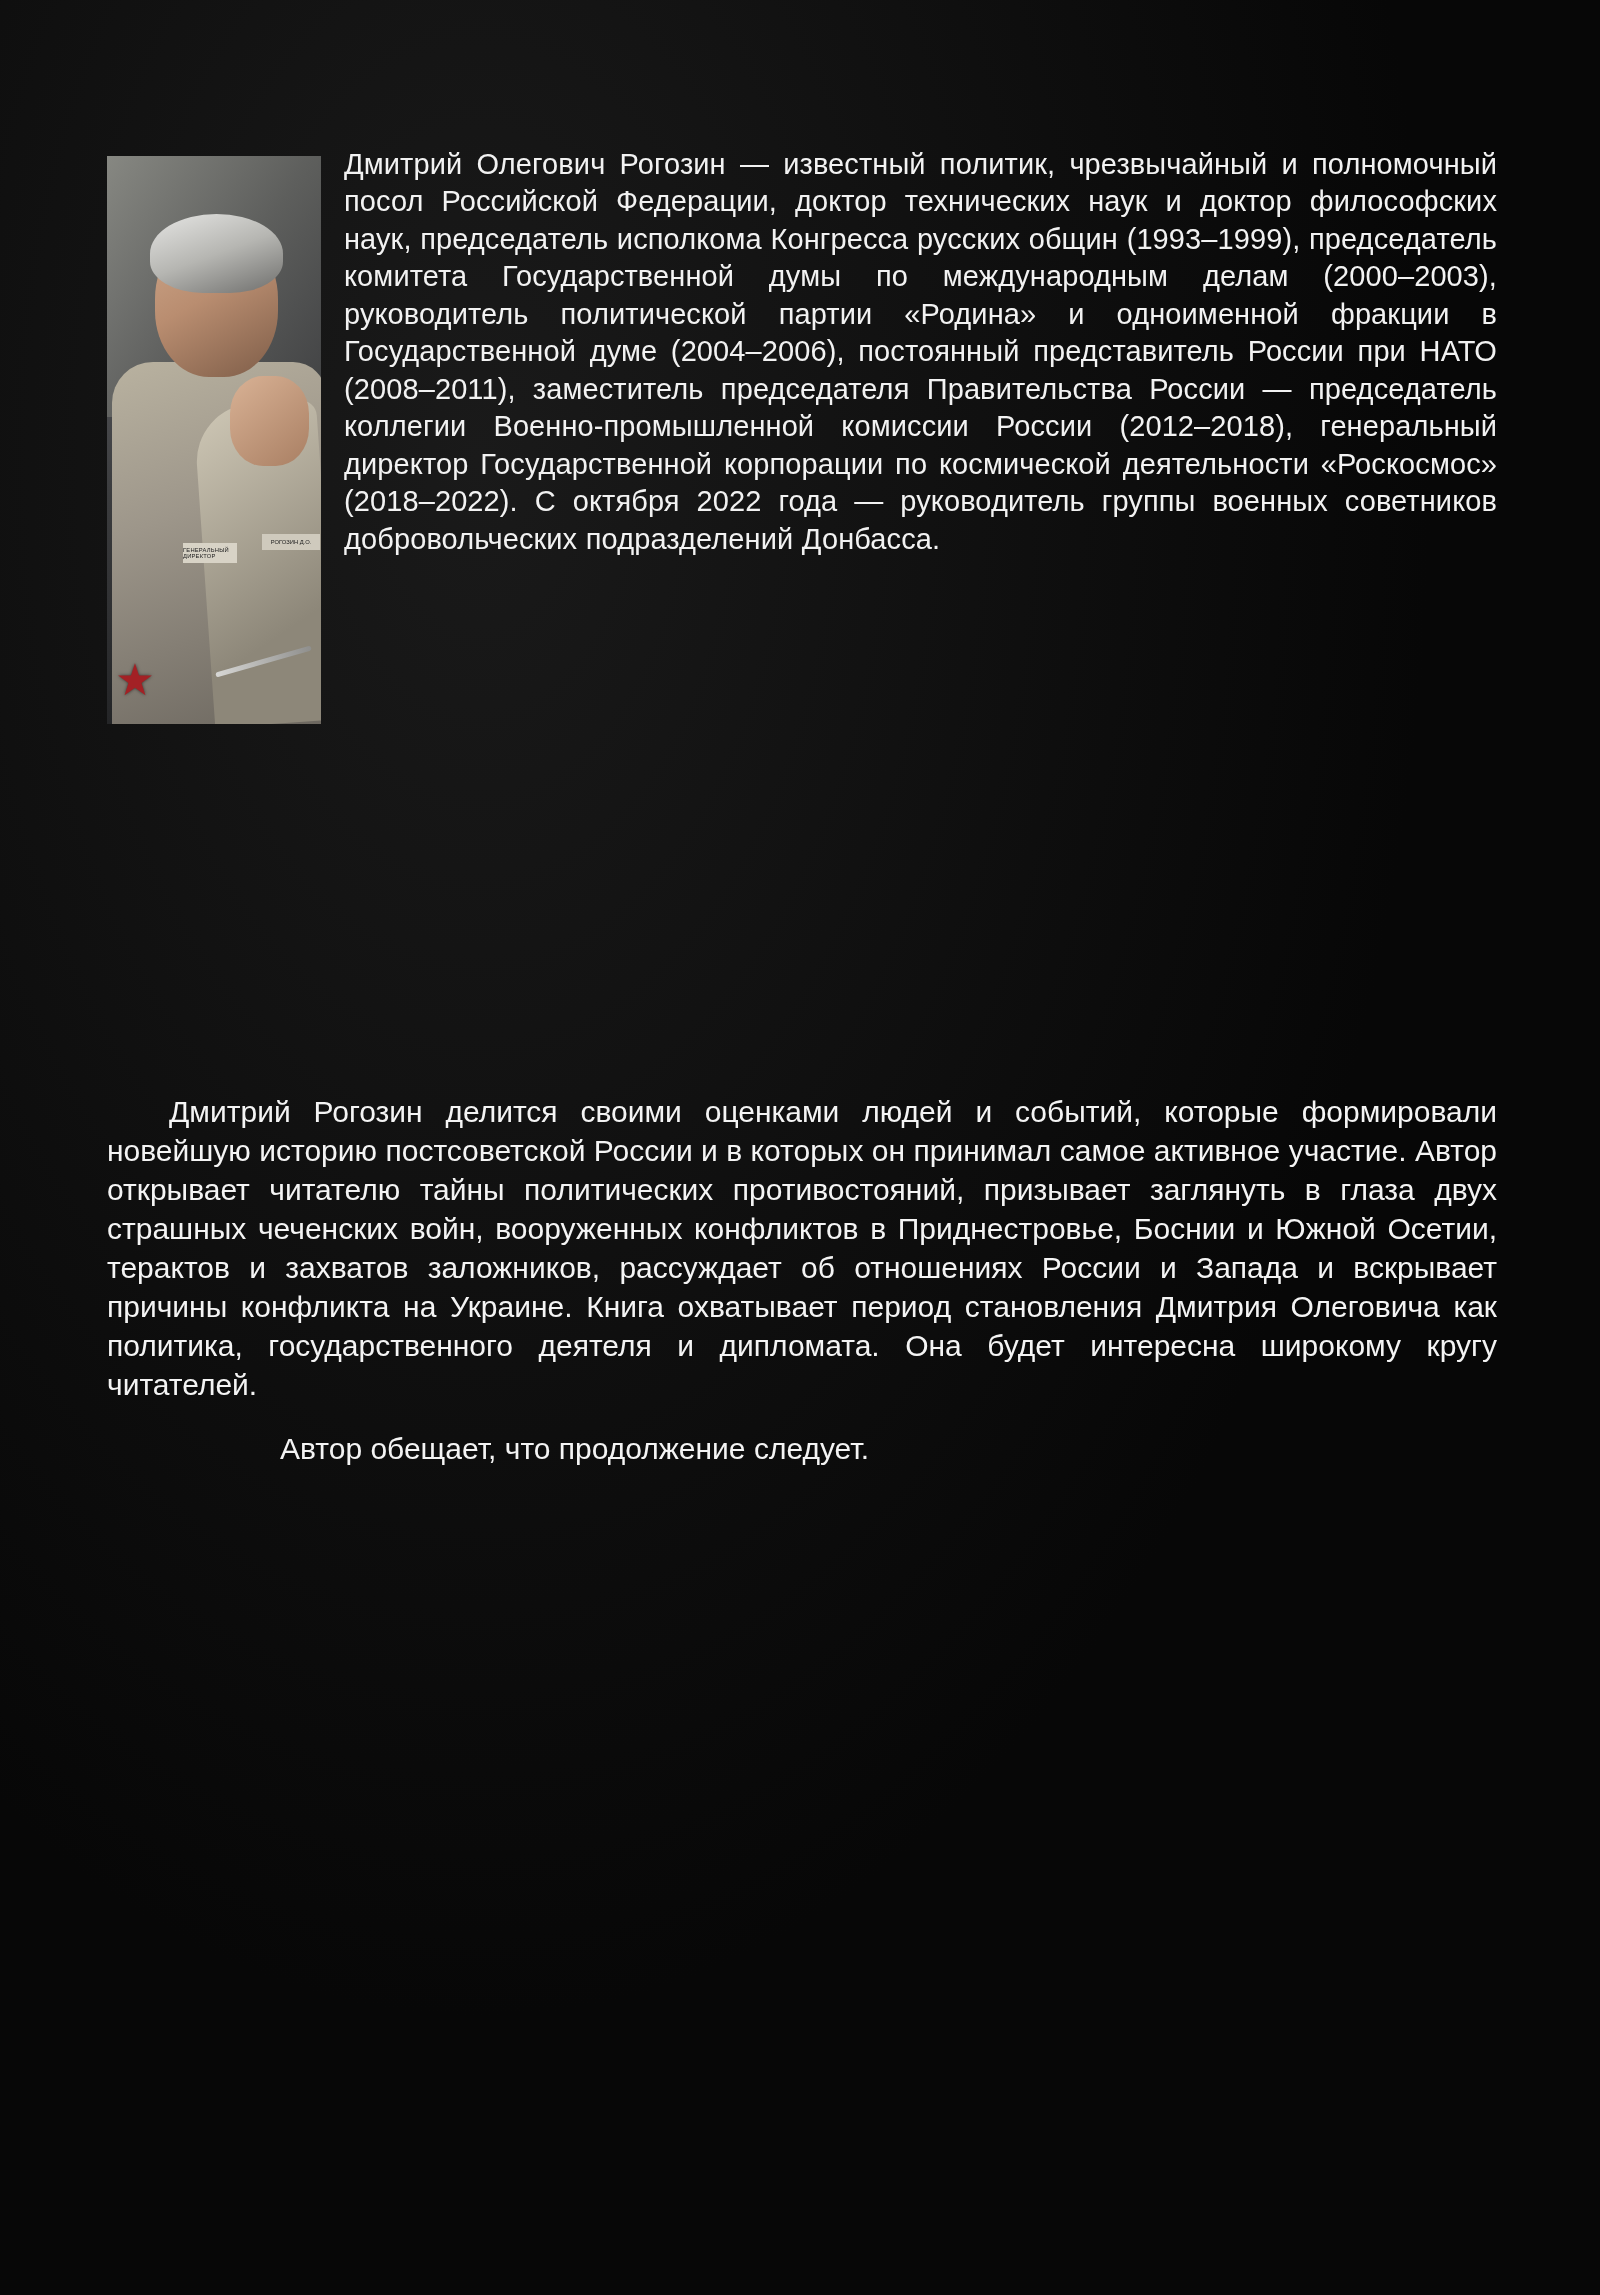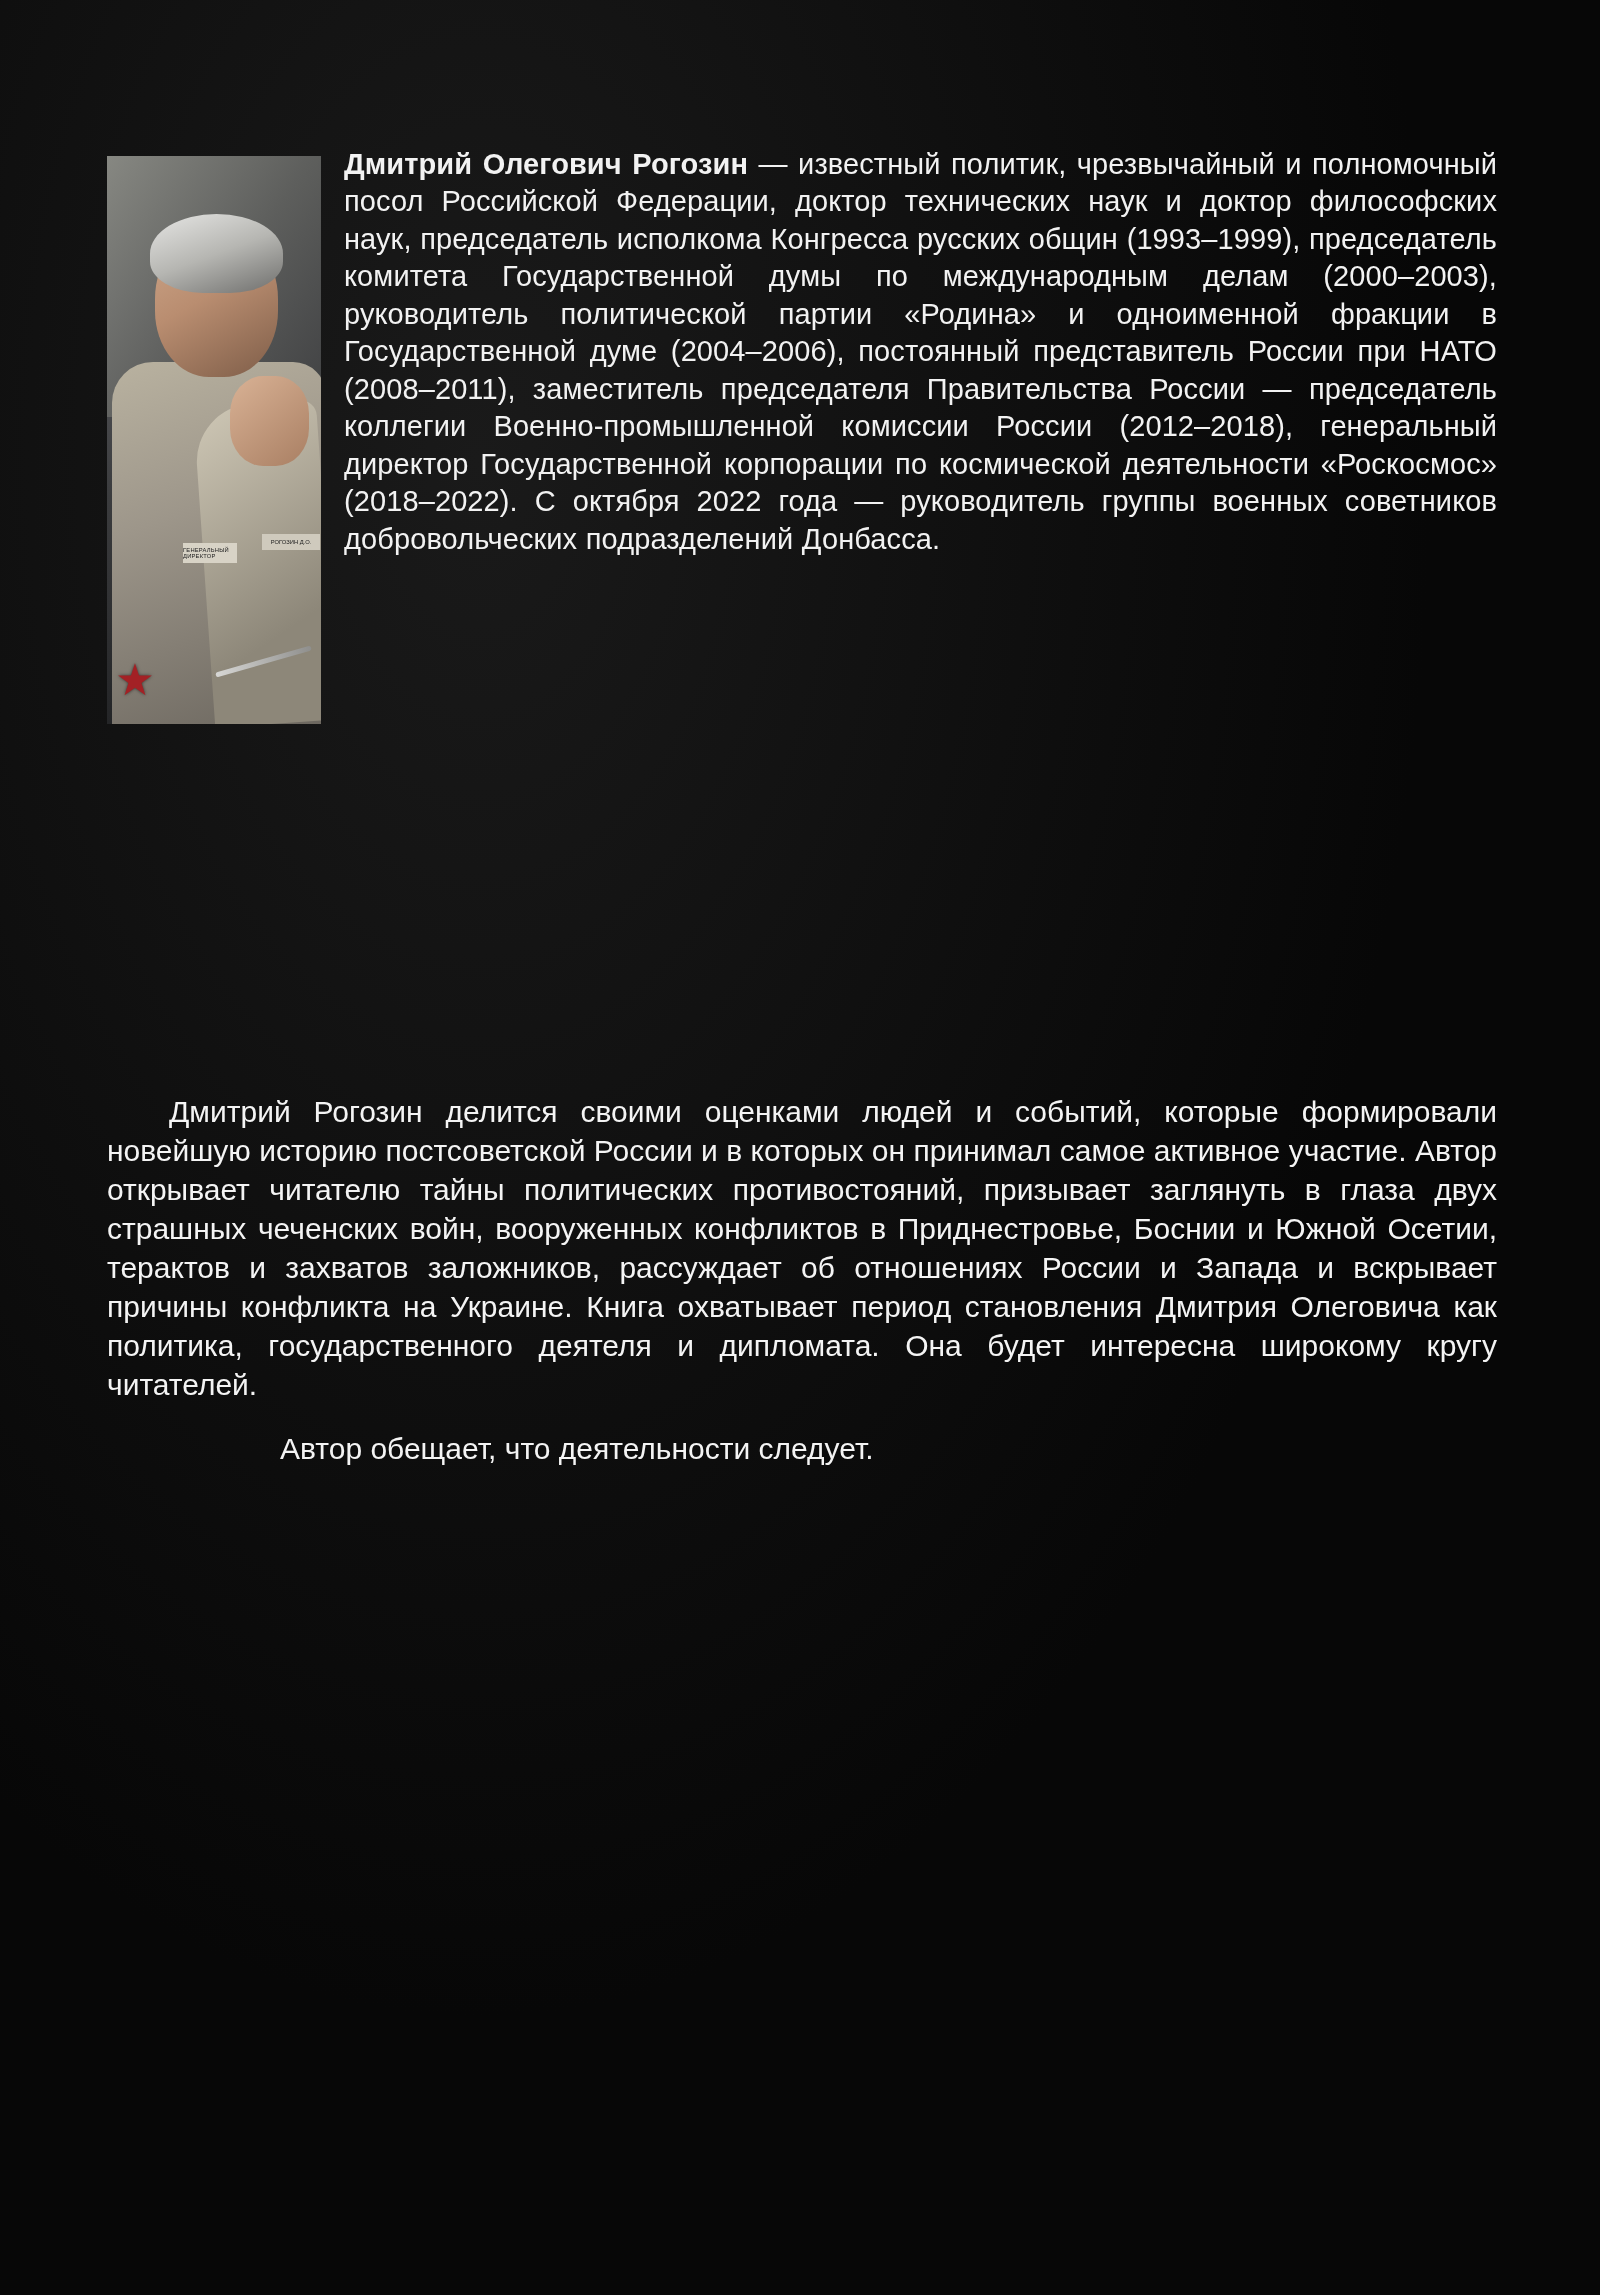--- a/index.html
+++ b/index.html
@@ -119,21 +119,21 @@
 
   .bio-text {
     font-size: 29px;
     line-height: 1.292;
     letter-spacing: 0.1px;
     text-align: justify;
     text-justify: inter-word;
     word-spacing: 0.4px;
     color: #f2f2f2;
   }
-  .bio-text b { font-weight: 700; }
+  .bio-text b { font-weight: 400; }
 
   
   .annotation {
     position: absolute;
     left: 107px;
     top: 1084px;
     width: 1390px;
     font-size: 30px;
     line-height: 1.30;
     text-align: justify;
@@ -168,21 +168,21 @@
       <div class="ph-star"></div>
     </div>
 
     <div class="bio-text">
       <b>Дмитрий Олегович Рогозин</b><span> — известный политик, чрезвычайный и полномочный посол Российской Федерации, доктор технических наук и доктор философских наук, председатель исполкома Конгресса русских общин (1993–1999), председатель комитета Государственной думы по международным делам (2000–2003), руководитель политической партии «Родина» и одноименной фракции в Государственной думе (2004–2006), постоянный представитель России при НАТО (2008–2011), заместитель председателя Правительства России — председатель коллегии Военно-промышленной комиссии России (2012–2018), генеральный директор Государственной корпорации по космической деятельности «Роскосмос» (2018–2022). С октября 2022 года — руководитель группы военных советников добровольческих подразделений Донбасса.</span>
     </div>
   </div>
 
   <div class="annotation">
     <p>Дмитрий Рогозин делится своими оценками людей и событий, которые формировали новейшую историю постсоветской России и в которых он принимал самое активное участие. Автор открывает читателю тайны политических противостояний, призывает заглянуть в глаза двух страшных чеченских войн, вооруженных конфликтов в Приднестровье, Боснии и Южной Осетии, терактов и захватов заложников, рассуждает об отношениях России и Запада и вскрывает причины конфликта на Украине. Книга охватывает период становления Дмитрия Олеговича как политика, государственного деятеля и дипломата. Она будет интересна широкому кругу читателей.</p>
-    <p class="last">Автор обещает, что деятельности следует.</p>
+    <p class="last">Автор обещает, что продолжение следует.</p>
   </div>
 
   <div class="footer">
 
     
 
     
     
 
     

